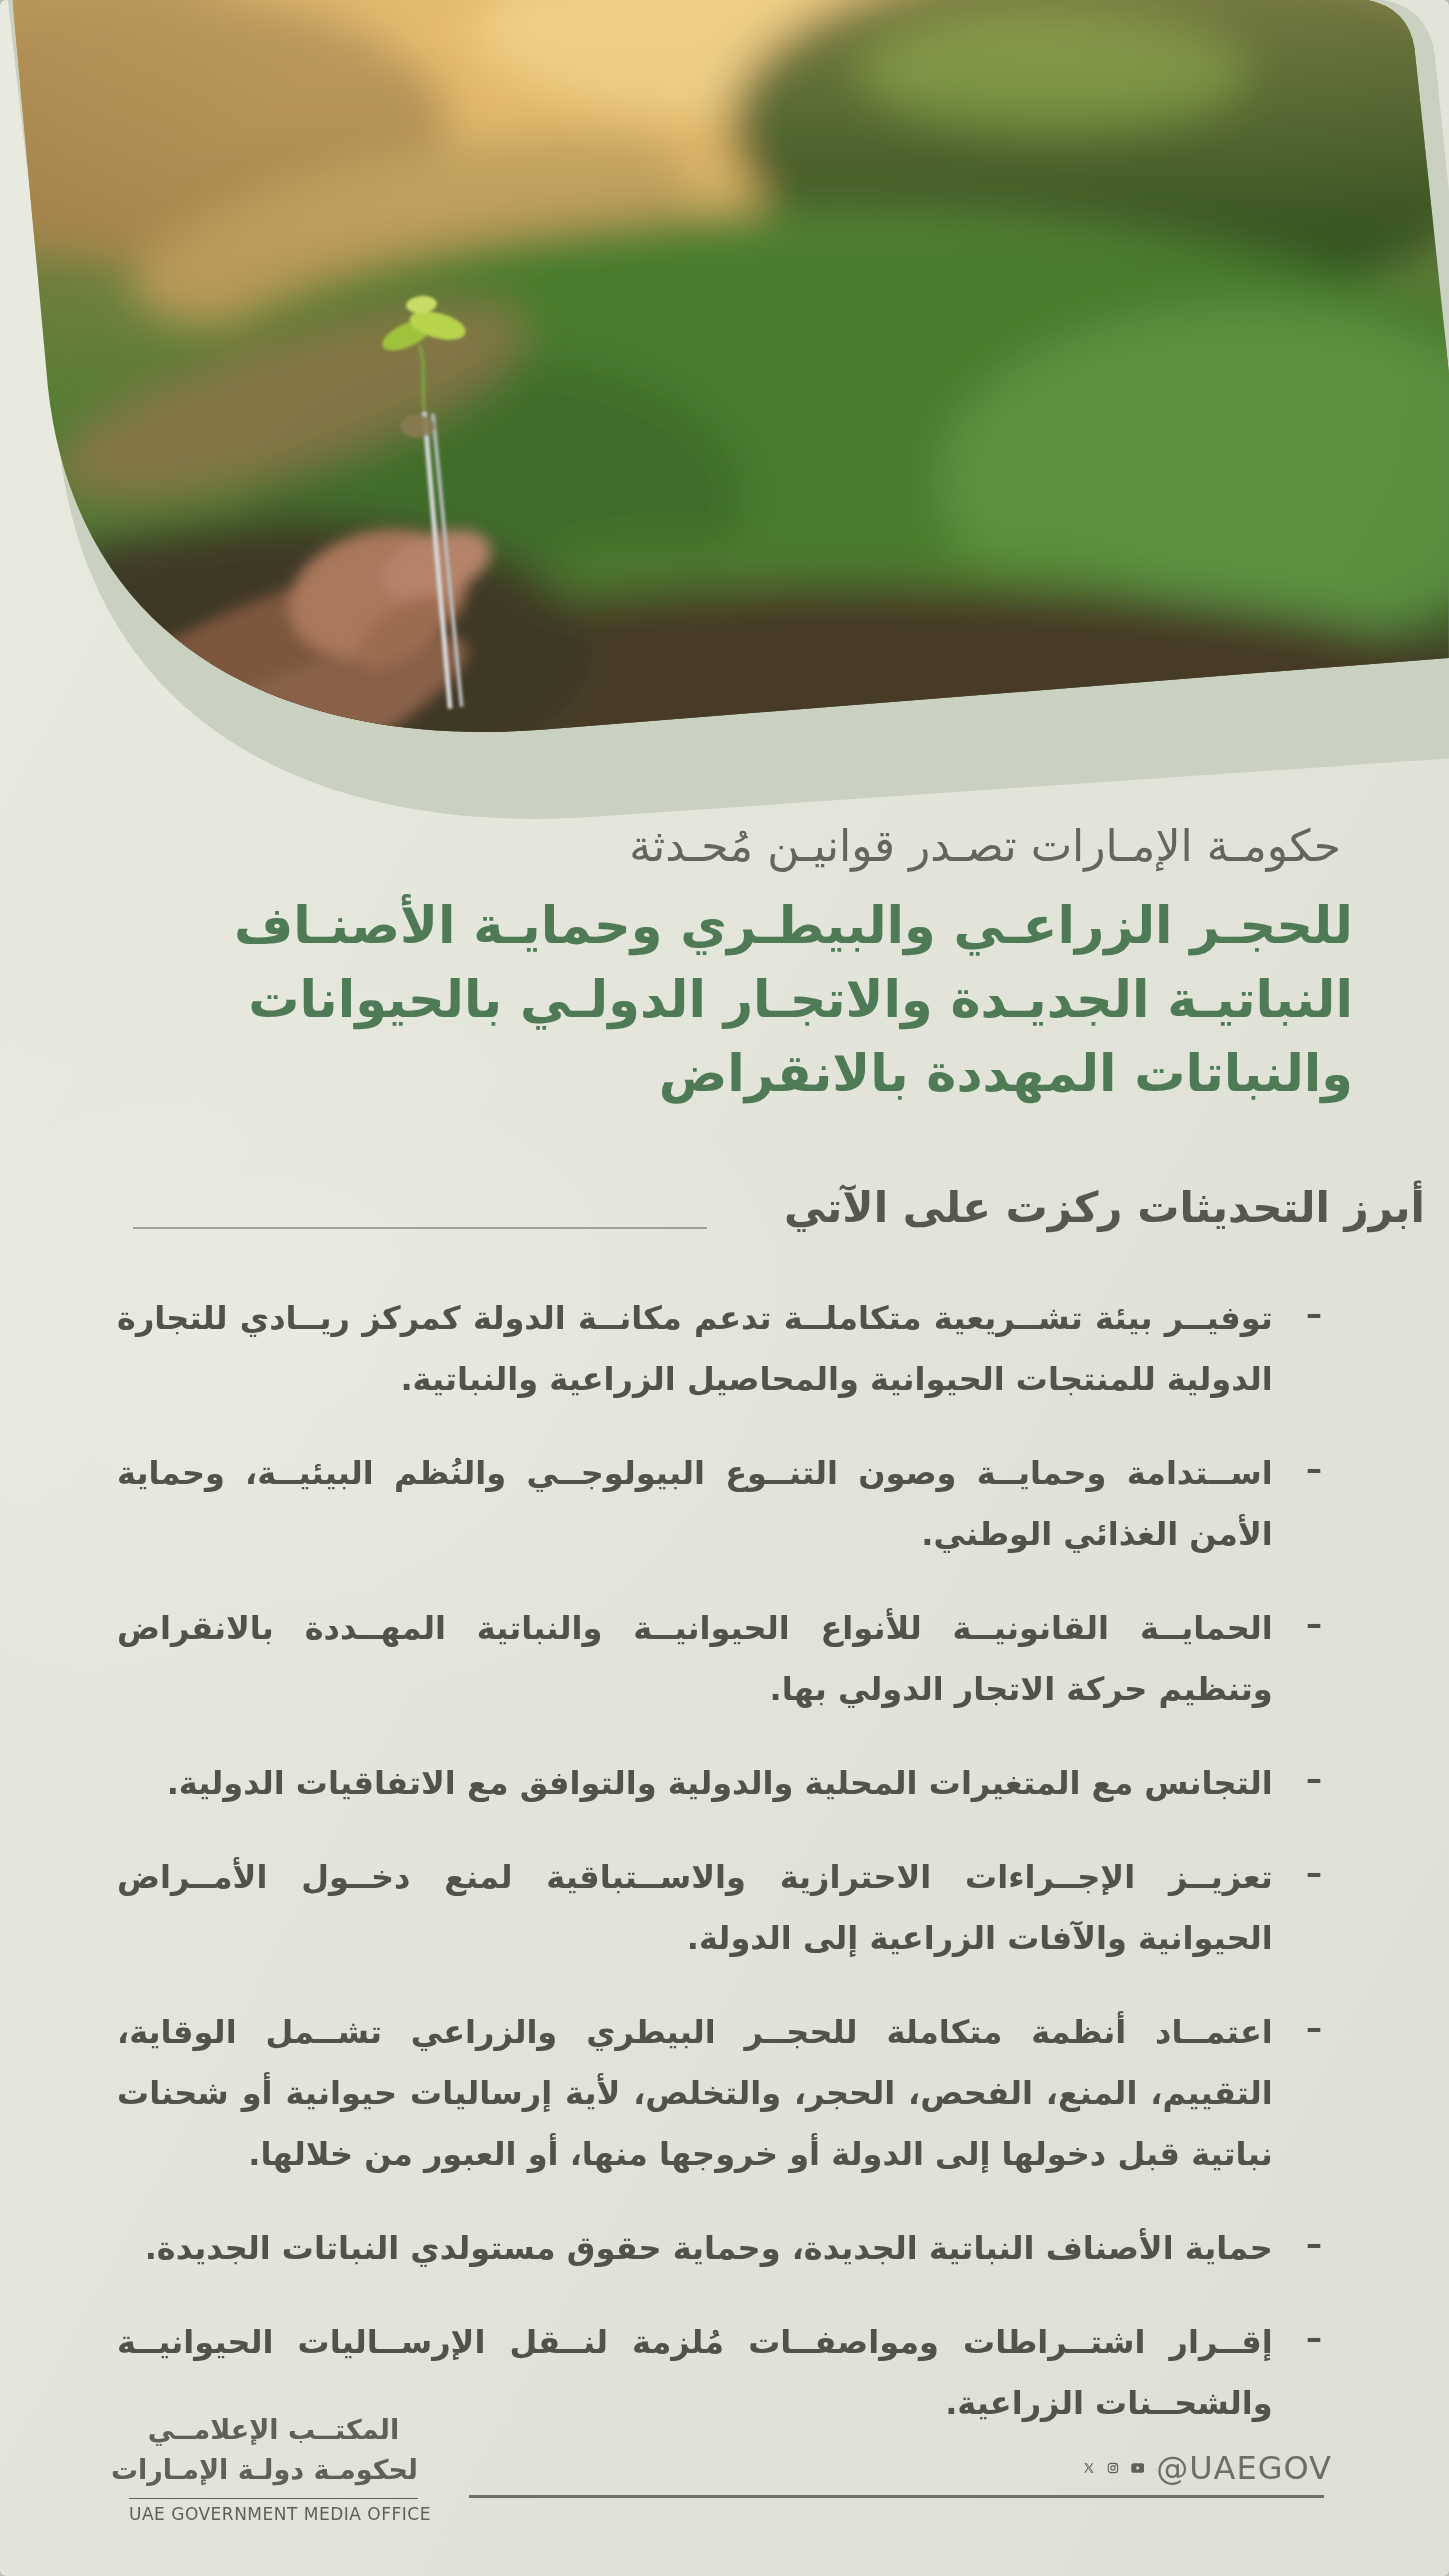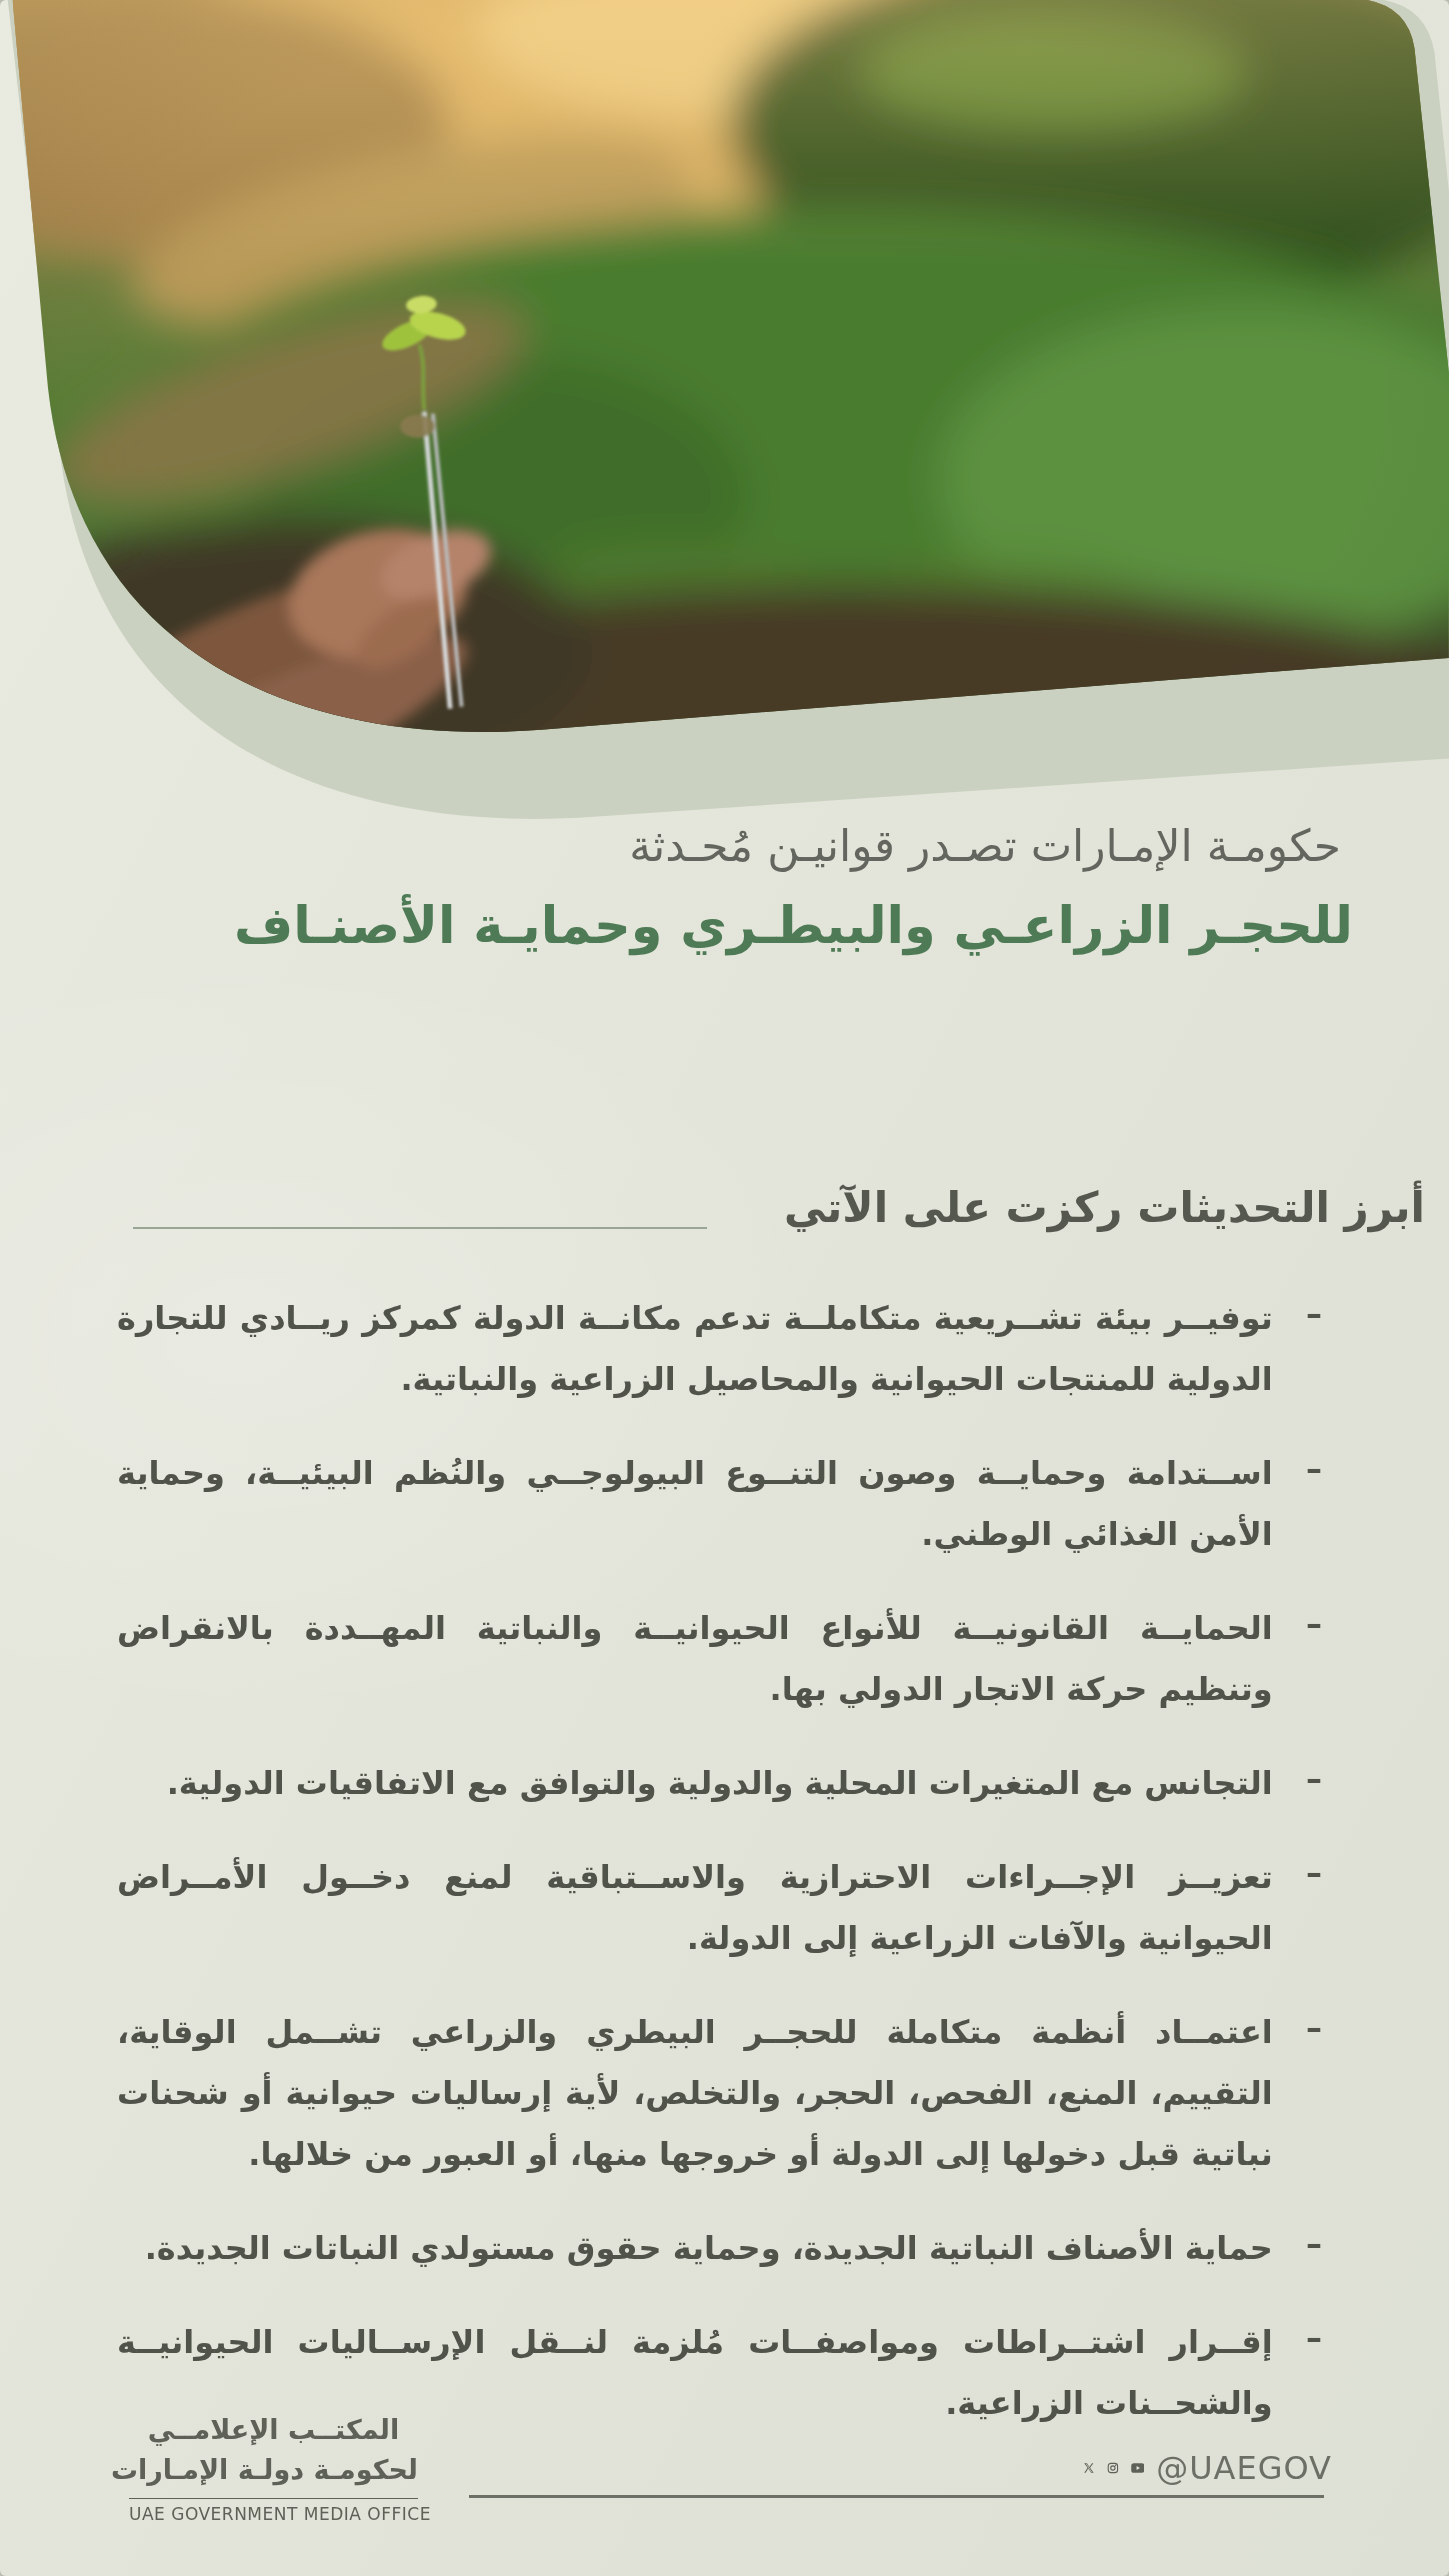--- a/index.html
+++ b/index.html
@@ -120,20 +120,22 @@
       </g>
       <rect x="0" y="0" width="1513" height="280" fill="url(#glowG)"></rect>
       <rect x="0" y="0" width="1513" height="920" fill="url(#vigG)"></rect>
     </g>
   </svg>
 
   <div class="title-gray">حكومـة الإمـارات تصـدر قوانيـن مُحـدثة</div>
 
   <div class="headline">
     <div>للحجـر الزراعـي والبيطـري وحمايـة الأصنـاف</div>
+    <div>النباتيـة الجديـدة والاتجـار الدولـي بالحيوانات</div>
+    <div>والنباتات المهددة بالانقراض</div>
   </div>
 
   <div class="section-row">
     <div class="section-heading">أبرز التحديثات ركزت على الآتي</div>
     <div class="section-line"></div>
   </div>
 
   <div class="bullets">
       <div class="bullet">
       <span class="dash">–</span>

